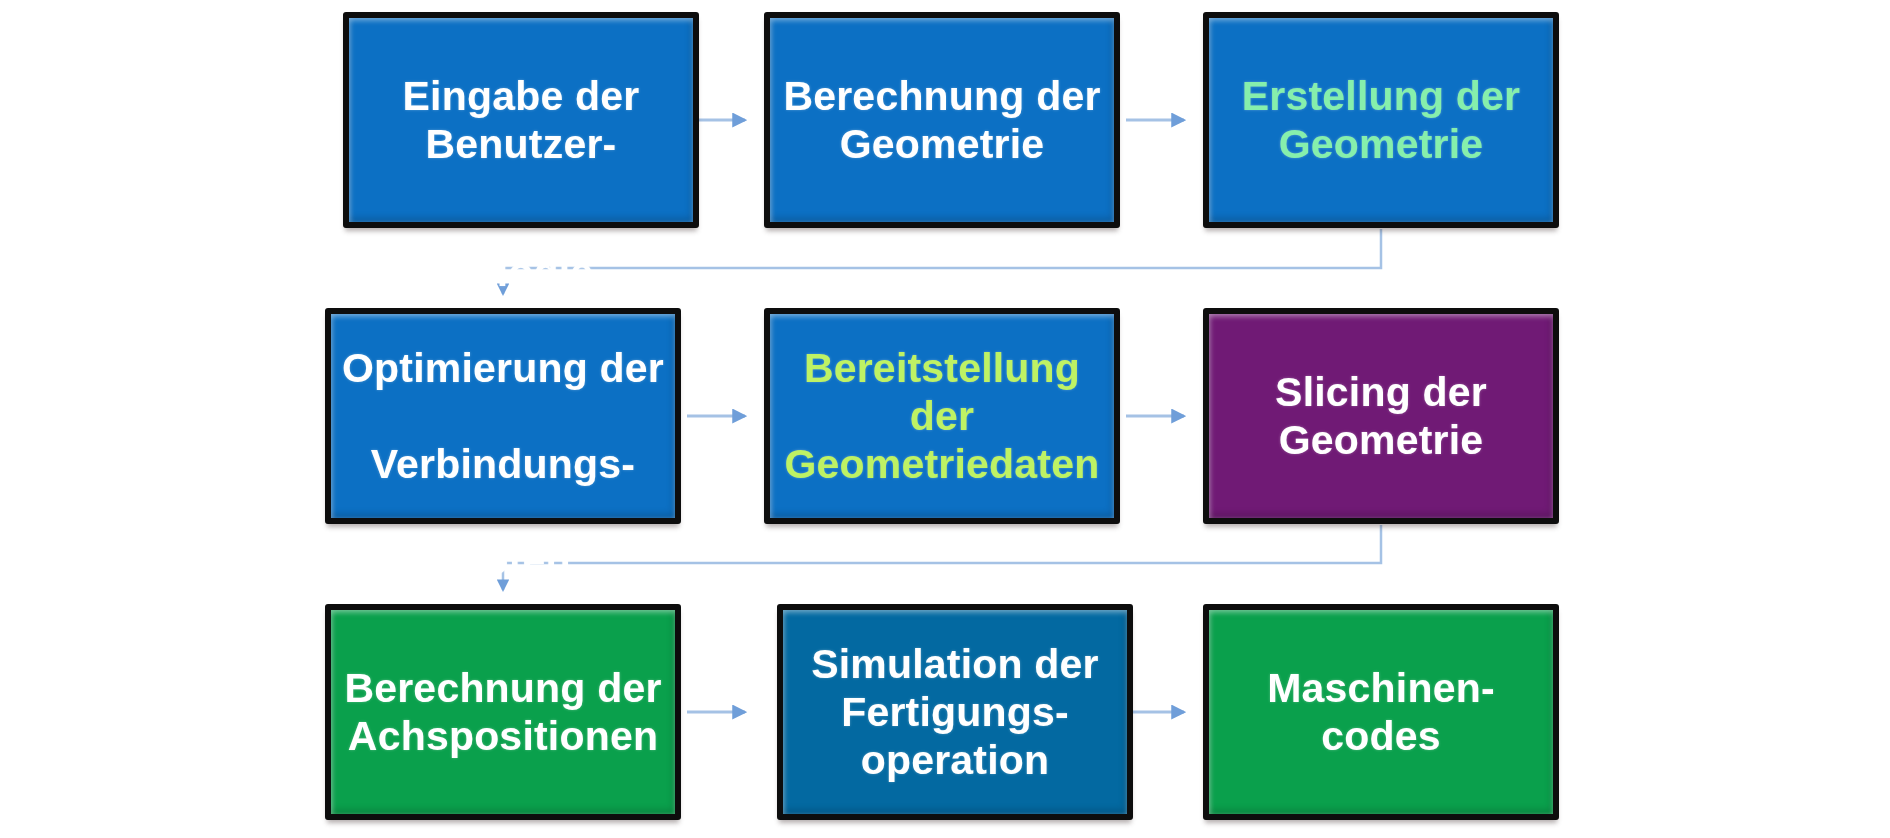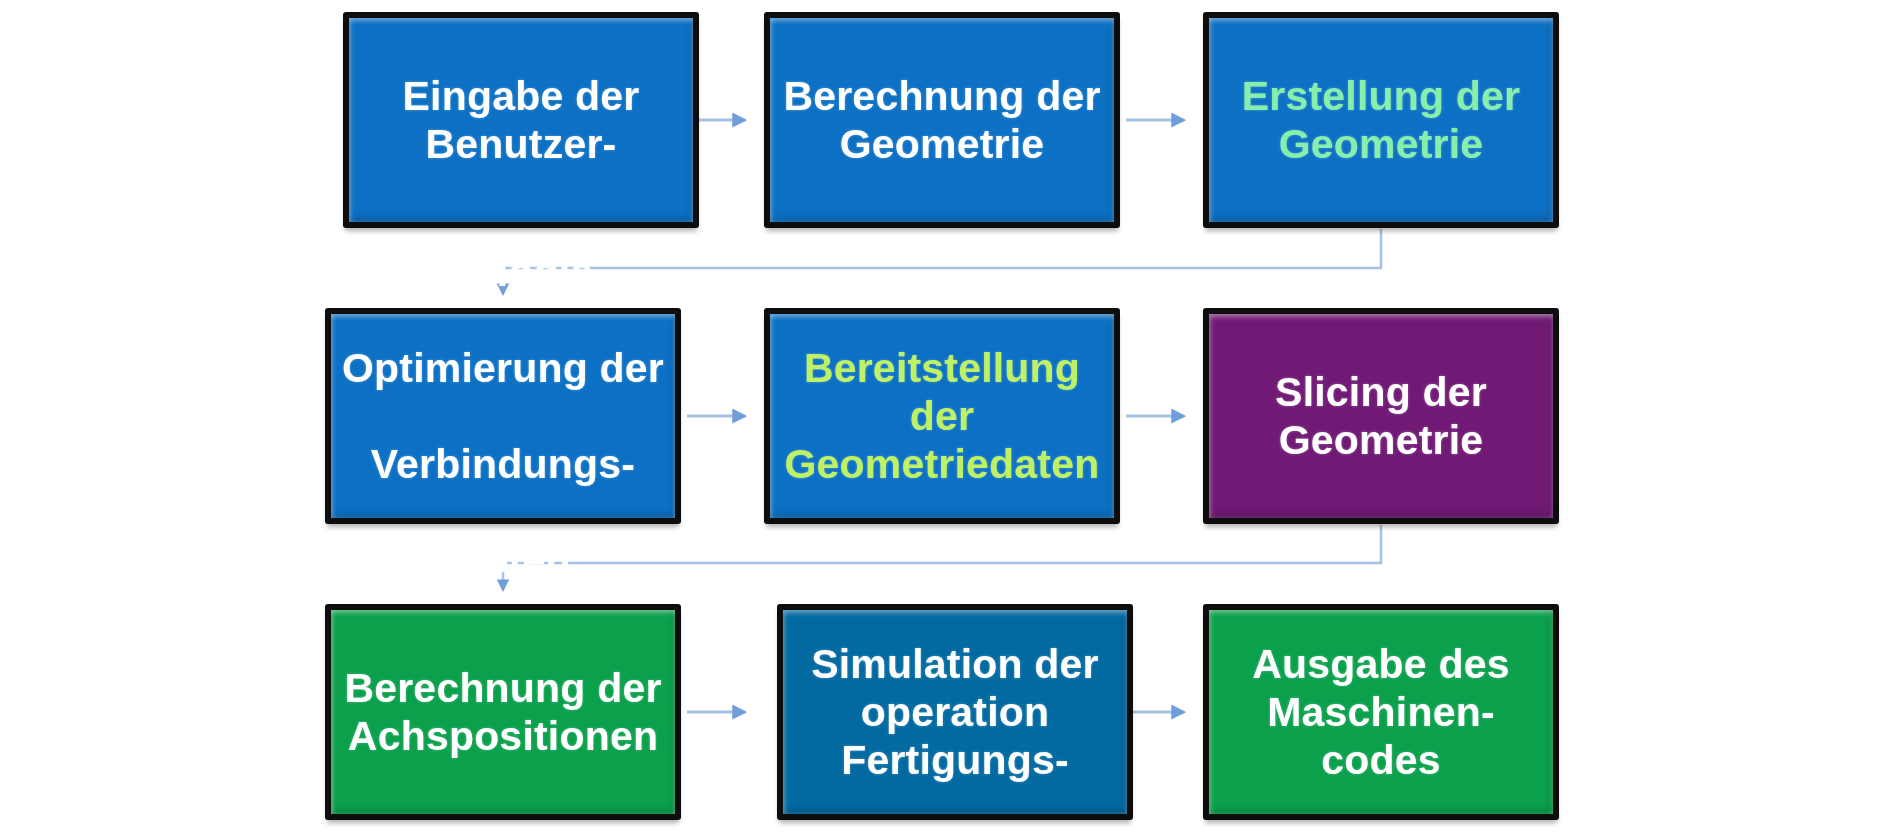--- a/index.html
+++ b/index.html
@@ -96,22 +96,21 @@
     <span>Slicing der</span>
     <span>Geometrie</span>
   </div>
 
   <div class="box" style="left: 325px; top: 604px; background: rgb(10, 160, 76); color: rgb(255, 255, 255); border-color: rgb(13, 13, 13);">
     <span>Berechnung der</span>
     <span>Achspositionen</span>
   </div>
   <div class="box" style="left: 764px; top: 604px; background: #0369a1; color: rgb(255, 255, 255); border-color: rgb(13, 13, 13); margin-left: 13px;">
     <span>Simulation der</span>
+    <span>Fertigungs-</span>
     <span>operation</span>
-    <span>Fertigungs-</span>
   </div>
   <div class="box" style="left: 1203px; top: 604px; background: rgb(10, 160, 76); color: rgb(255, 255, 255); border-color: rgb(13, 13, 13);">
-    <span>Ausgabe des</span>
     <span>Maschinen-</span>
     <span>codes</span>
   </div>
 
 </div>
 
 </body></html>

